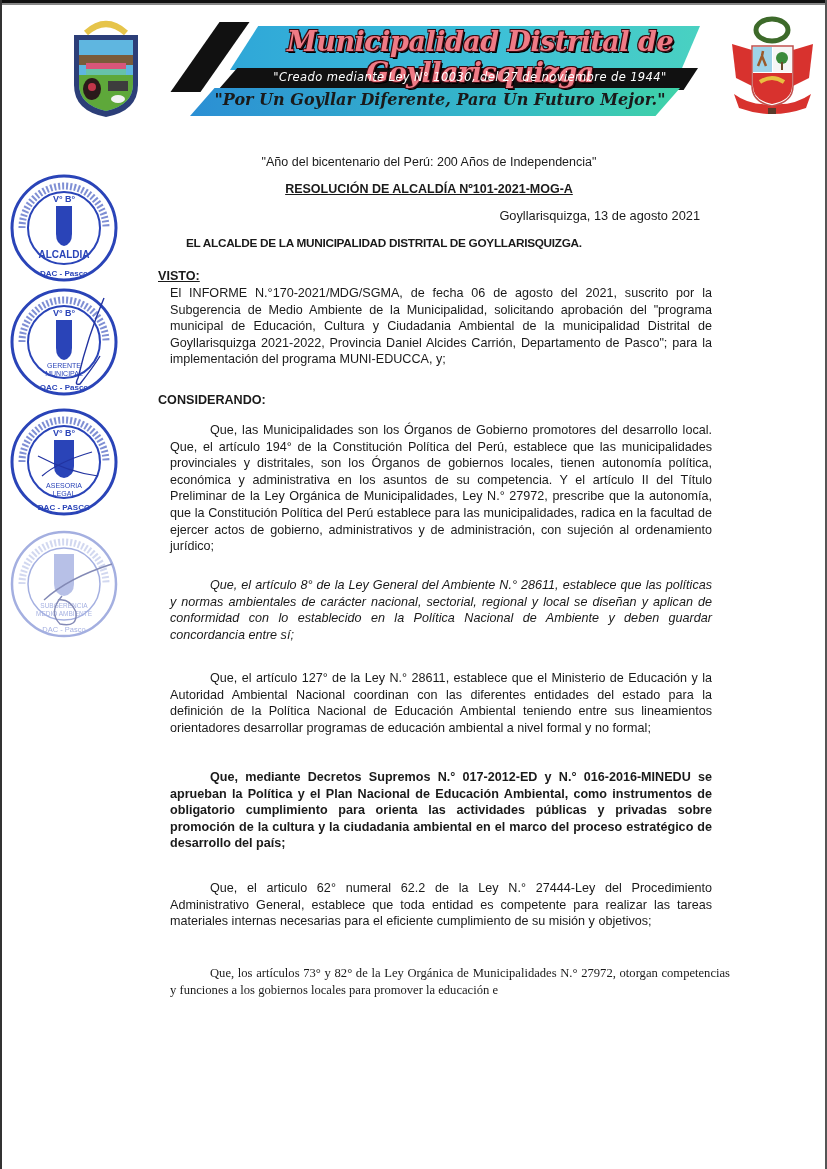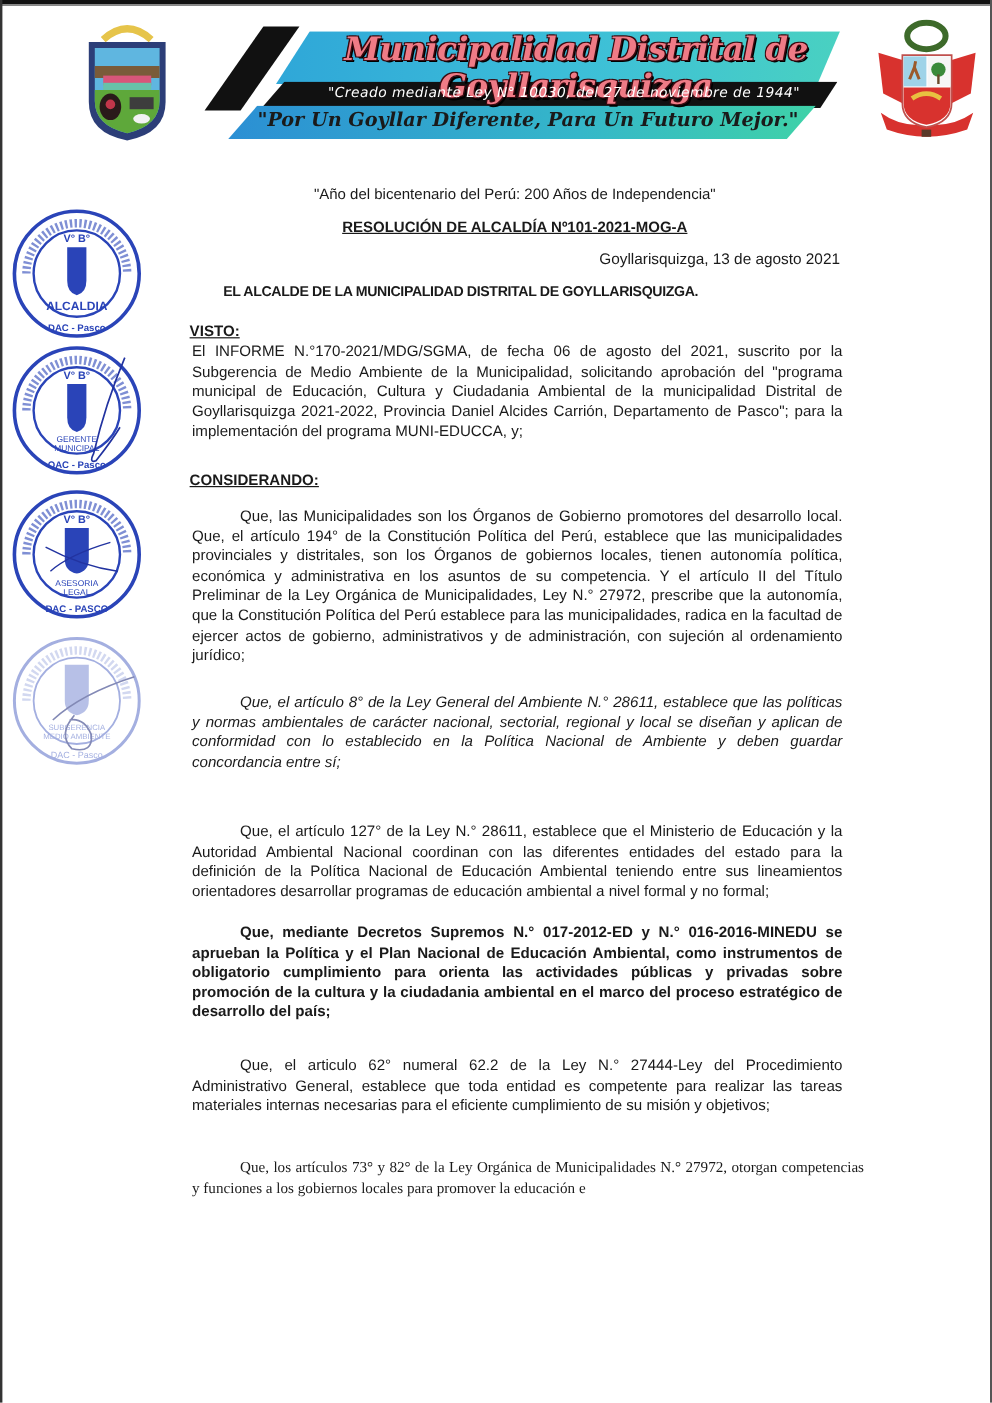--- a/index.html
+++ b/index.html
@@ -49,27 +49,27 @@
 
     
     .doc { position: absolute; left: 158px; top: 0; width: 542px; font-size: 12.6px; line-height: 16.6px; }
     .center-line { position: absolute; left: 0; width: 542px; text-align: center; }
     .year-motto { top: 154px; font-size: 12.5px; }
     .res-title { top: 181px; font-weight: bold; font-size: 12.5px; text-decoration: underline; text-align: center; }
     .date-line { position: absolute; top: 184px; right: 0; font-size: 12.8px; margin-top: 24px; }
     .alcalde { position: absolute; top: 235px; left: 0; font-weight: bold; font-size: 11.8px; letter-spacing: -0.3px; margin-left: 28px; }
     .heading { position: absolute; left: 0; font-weight: bold; font-size: 12.6px; }
     .heading.visto { top: 268px; text-decoration: underline; }
-    .heading.considerando { top: 392px; text-decoration: underline; }
-    .para { position: absolute; left: 2px; width: 542px; text-align: justify; text-align-last: left; margin: 0; }
+    .heading.considerando { top: 392px; }
+    .para { position: absolute; left: 12px; width: 542px; text-align: justify; text-align-last: left; margin: 0; }
     .para.indent { text-indent: 40px; }
     .p-visto { top: 285px; }
     .p1 { top: 422px; }
     .p2 { top: 577px; font-style: italic; }
-    .p3 { top: 670px; margin-top: 15px; }
+    .p3 { top: 670px; }
     .p4 { top: 769px; font-weight: bold; }
     .p5 { top: 880px; }
     .p6 { top: 965px; width: 560px; font-family: Liberation Serif, serif; }
   </style>
 </head>
 <body>
 
 <div class="page">
   <div class="edge-top"></div>
   <div class="edge-left"></div>

